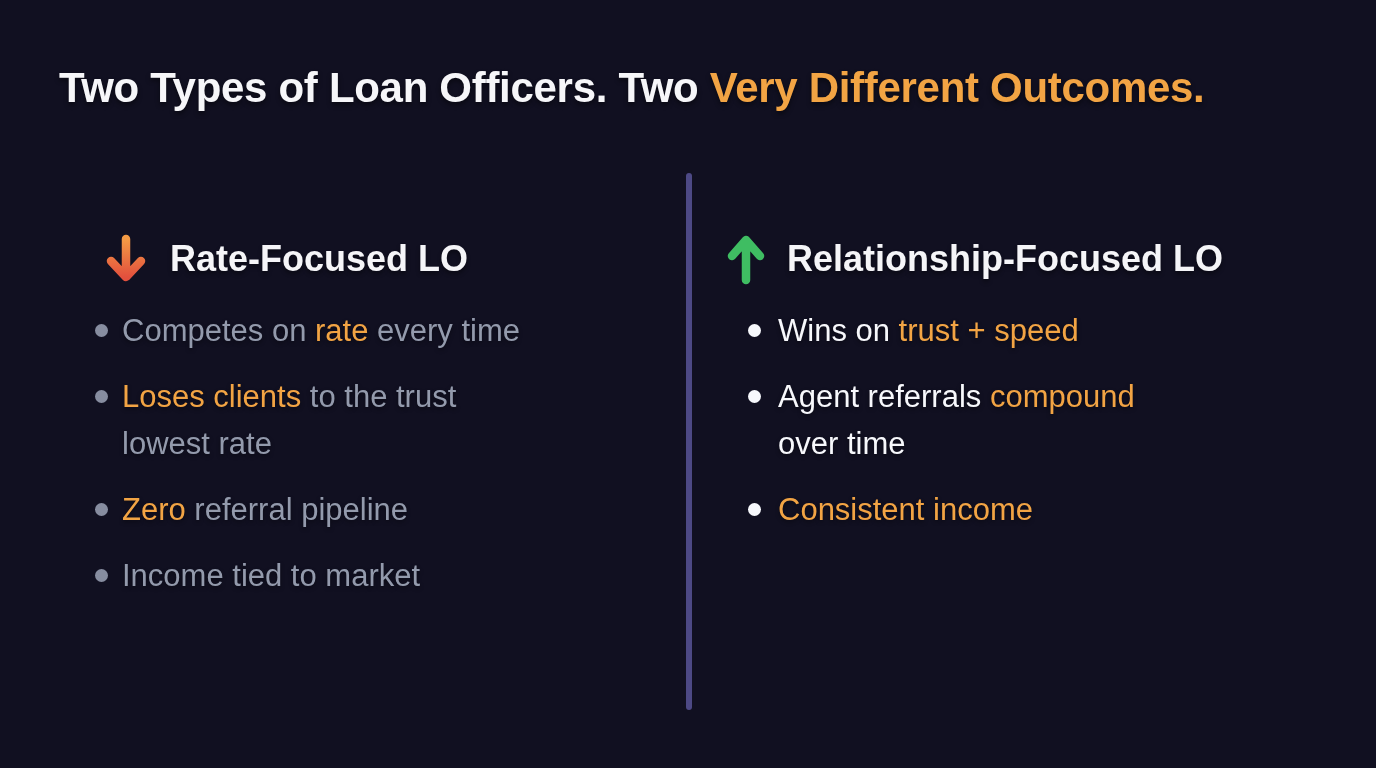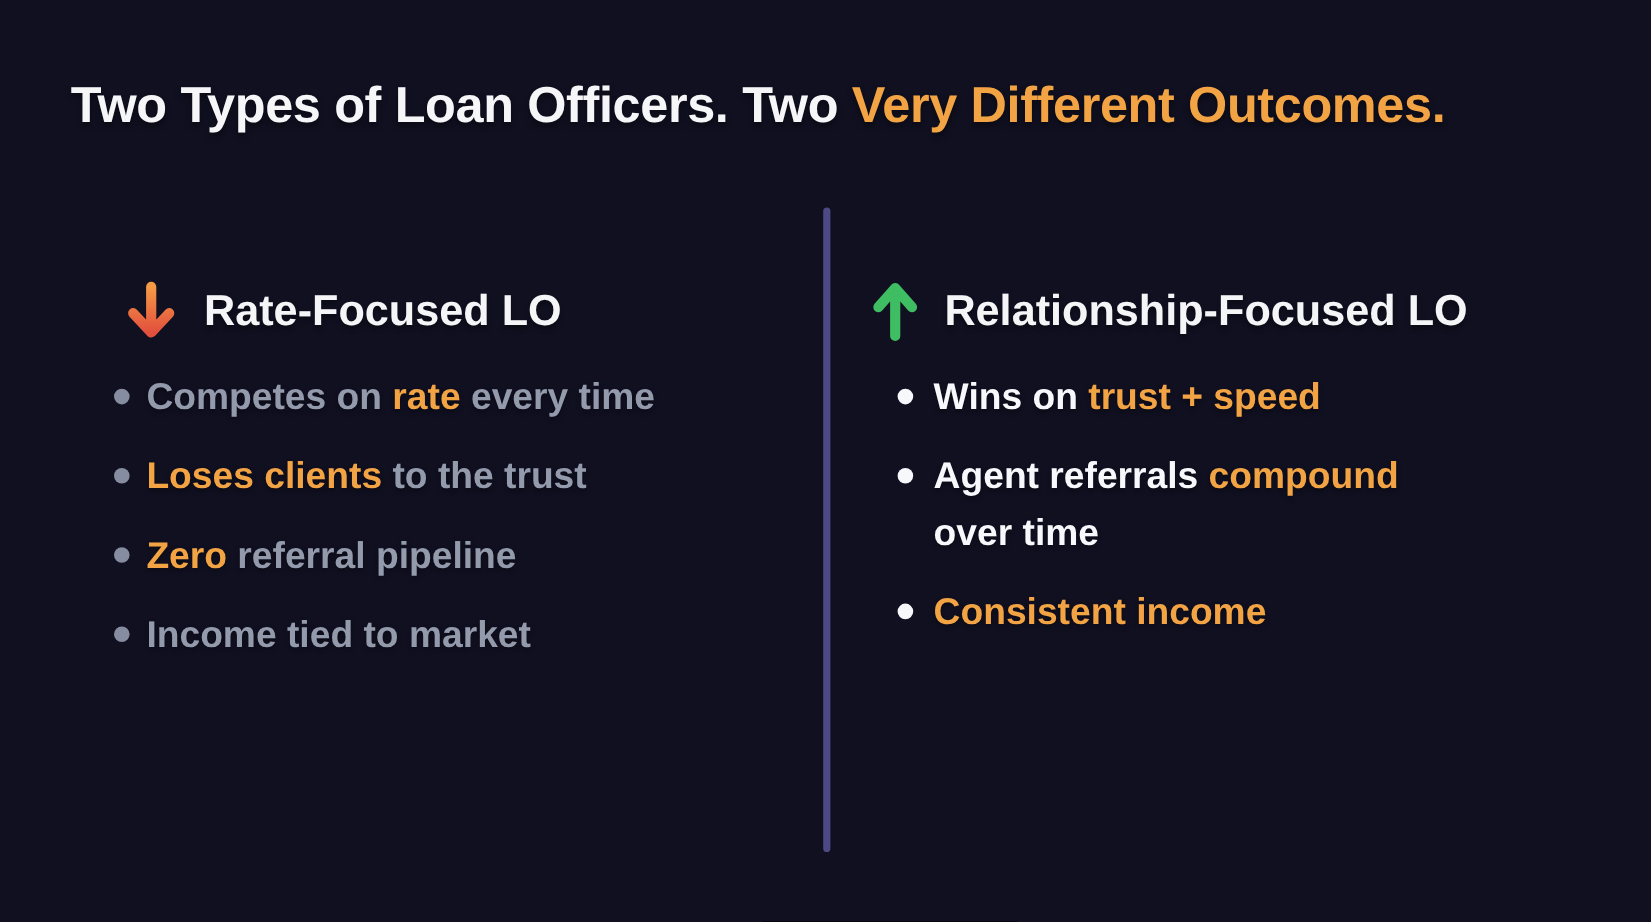--- a/index.html
+++ b/index.html
@@ -66,21 +66,21 @@
     background:var(--divider);
     border-radius:3px;
   }
   ul.bullets{
     position:absolute;
     top:307px;
     margin:0;
     padding:0;
     list-style:none;
     font-size:31px;
-    font-weight:700;
+    font-weight:400;
     line-height:47px;
   }
   .bullets-left{left:95px;width:555px;}
   .bullets-right{left:748px;width:565px;}
   .bullets li{
     position:relative;
     padding-left:27px;
     margin-bottom:19px;
     text-shadow:0 2px 4px rgba(0,0,0,.4);
   }
@@ -129,20 +129,21 @@
   </div>
 
   <ul class="bullets bullets-left">
       <li>
         <span class="dot"></span>
         <div class="line"><span class="seg-gray">Competes on </span><span class="seg-orange">rate</span><span class="seg-gray"> every time</span></div>
       </li>
       <li>
         <span class="dot"></span>
         <div class="line"><span class="seg-orange">Loses clients</span><span class="seg-gray"> to the trust</span></div>
+        <div class="line"><span class="seg-gray">lowest rate</span></div>
       </li>
       <li>
         <span class="dot"></span>
         <div class="line"><span class="seg-orange">Zero</span><span class="seg-gray"> referral pipeline</span></div>
       </li>
       <li>
         <span class="dot"></span>
         <div class="line"><span class="seg-gray">Income tied to market</span></div>
       </li>
     </ul>

